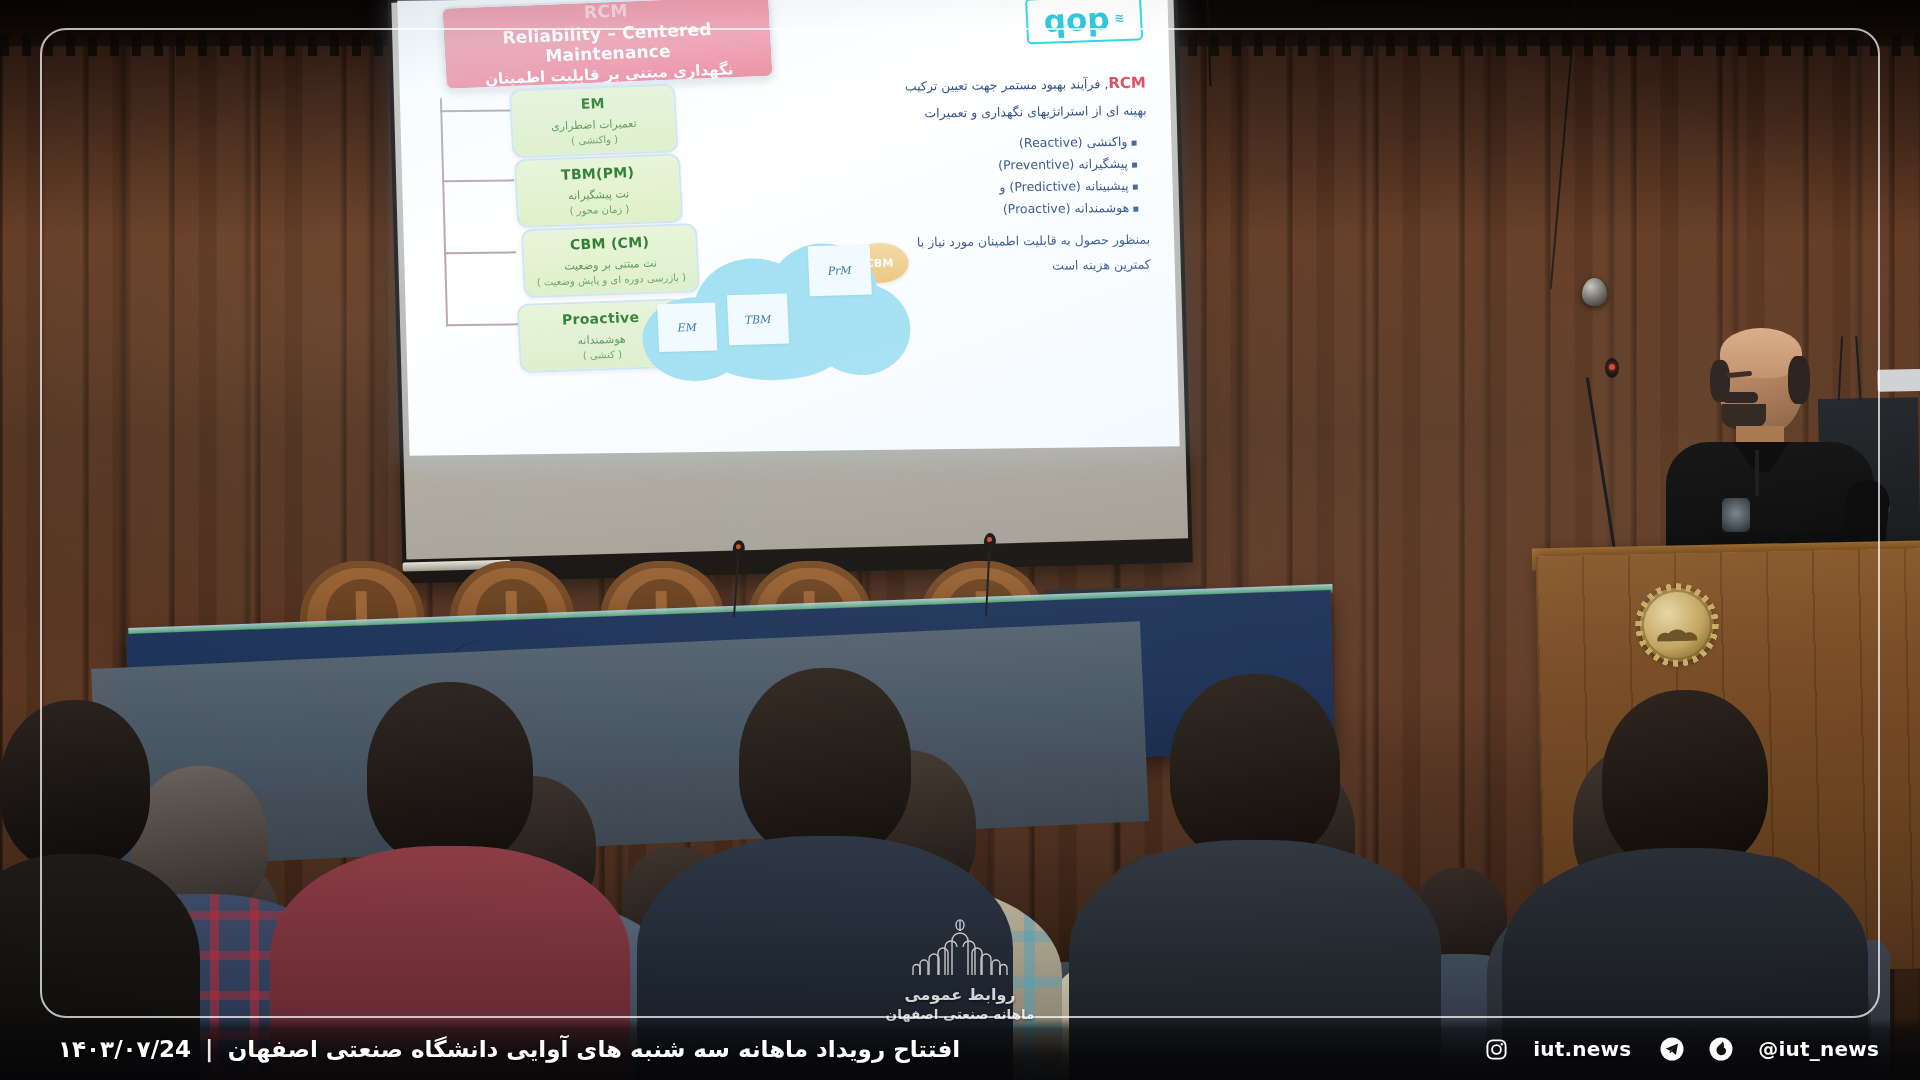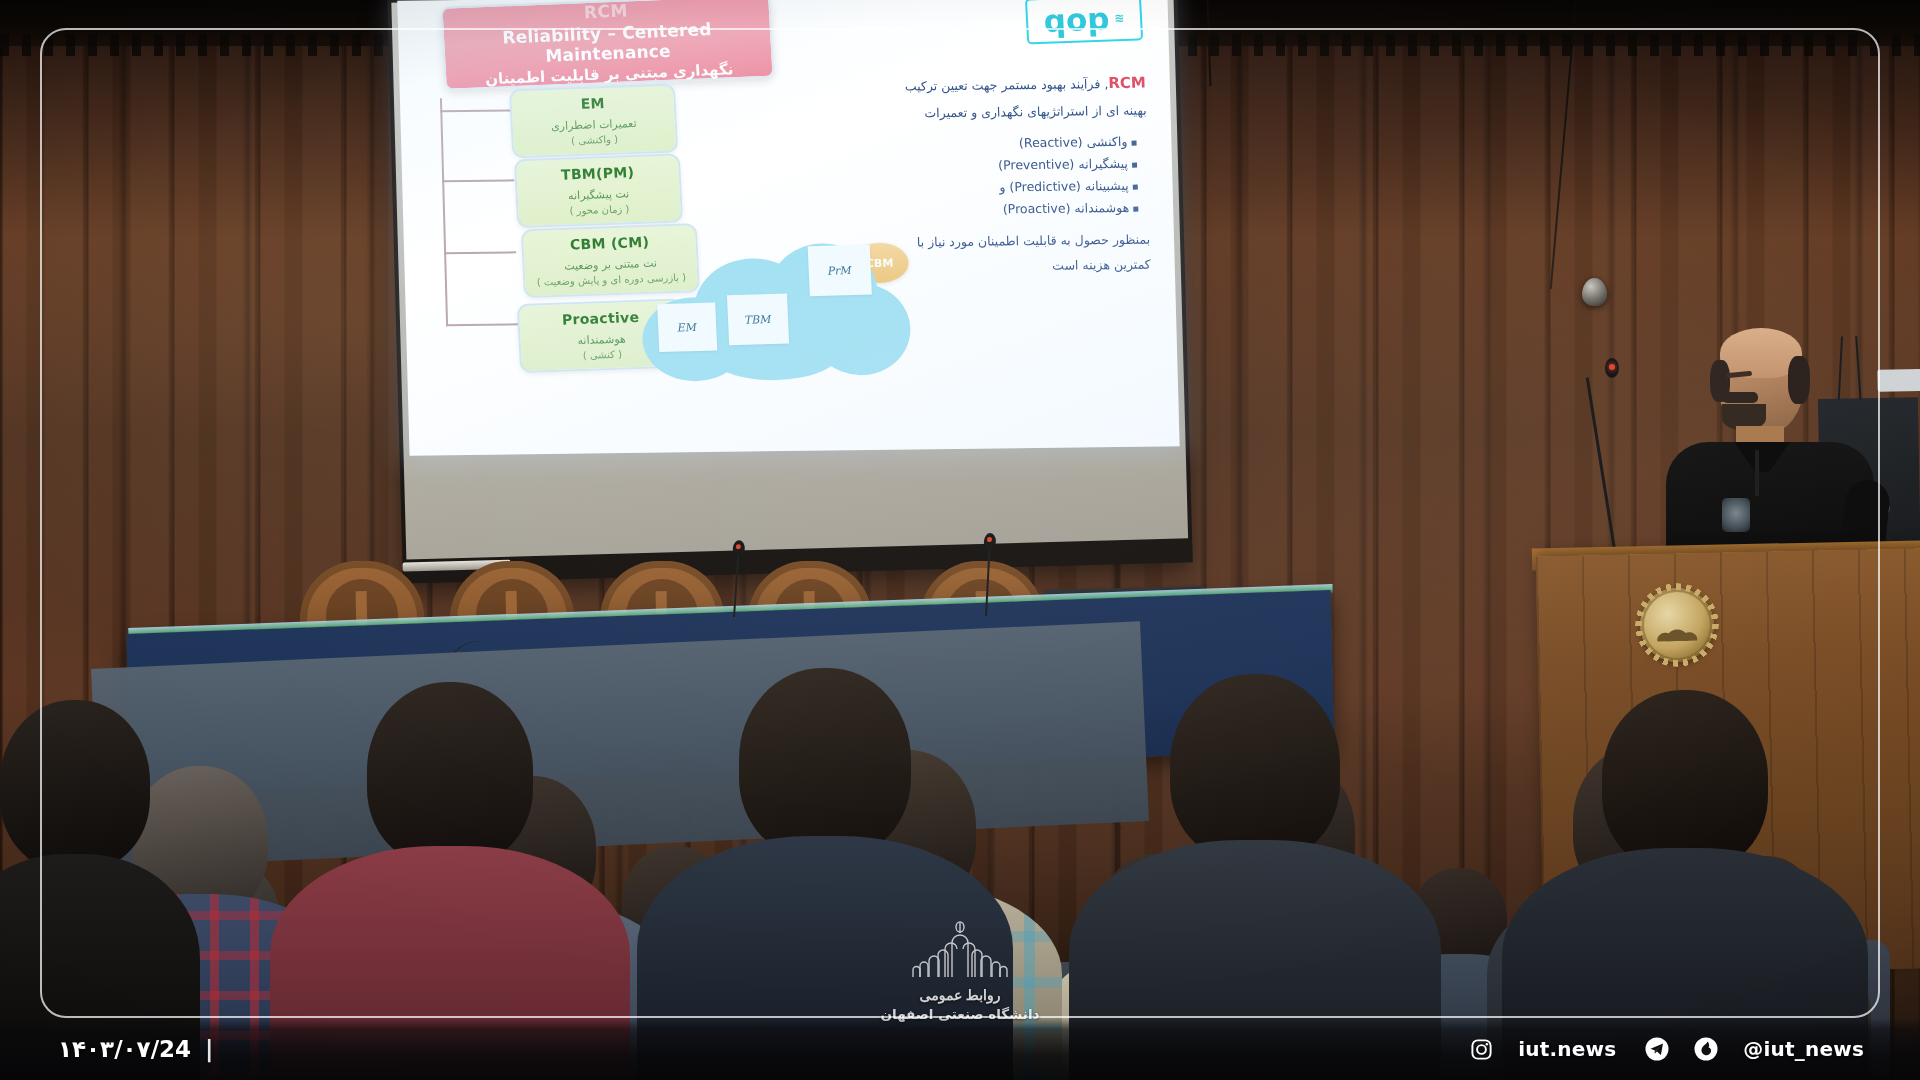--- a/index.html
+++ b/index.html
@@ -379,37 +379,37 @@
     position:absolute; right:auto; left:58px; top:50%; transform:translateY(-50%);
     color:#ffffff; direction:rtl; white-space:nowrap;
     font-size:23px; font-weight:bold; letter-spacing:.2px;
     text-shadow:0 1px 3px rgba(0,0,0,.9);
     display:flex; align-items:center; gap:14px;
   }
   .footer-caption .sep{ color:#ffffff; opacity:.9; font-weight:bold; }
   .footer-caption .date{ font-size:23px; font-weight:bold; }
 
   .socials{
-    position:absolute; right:52px; top:50%; transform:translateY(-50%);
+    position:absolute; right:37px; top:50%; transform:translateY(-50%);
     display:flex; align-items:center; gap:25px; direction:ltr;
     color:#fff; font-size:20px; font-weight:bold;
     text-shadow:0 1px 3px rgba(0,0,0,.9);
   }
   .socials .handle{ margin-right:4px; letter-spacing:.2px;}
   .ic{ display:inline-flex; align-items:center; justify-content:center; }
   .ic svg{ display:block; }
 
   
   .watermark{
     position:absolute; left:50%; transform:translateX(-50%);
     bottom:58px; width:260px; text-align:center; color:#ffffff;
     opacity:.80; direction:rtl; pointer-events:none;
   }
   .watermark .wm-logo{ margin:0 auto 4px; width:110px; height:62px; opacity:.92; }
-  .watermark .wm-l1{ font-size:14px; font-weight:bold; letter-spacing:5px; text-shadow:0 1px 3px rgba(0,0,0,.8);font-family:Liberation Serif, serif;}
+  .watermark .wm-l1{ font-size:16px; font-weight:bold; letter-spacing:5px; text-shadow:0 1px 3px rgba(0,0,0,.8);}
   .watermark .wm-l2{ font-size:13.5px; font-weight:bold; letter-spacing:.5px; margin-top:2px; text-shadow:0 1px 3px rgba(0,0,0,.8);}
 
   
   .grade{
     position:absolute; inset:0; pointer-events:none;
     background:
       radial-gradient(ellipse 78% 70% at 50% 44%, rgba(255,255,255,.05), transparent 72%),
       radial-gradient(ellipse 120% 95% at 50% 52%, transparent 52%, rgba(0,0,0,.40) 100%);
   }
 </style>
@@ -655,26 +655,27 @@
       <path d="M33 60 V38 a5 5 0 0 1 10 0 V60"></path>
       <path d="M77 60 V38 a5 5 0 0 0 -10 0 V60"></path>
       <path d="M24 60 V44 a5 5 0 0 1 10 0 V60"></path>
       <path d="M86 60 V44 a5 5 0 0 0 -10 0 V60"></path>
       <path d="M15 60 V49 a4 4 0 0 1 8 0 V60"></path>
       <path d="M95 60 V49 a4 4 0 0 0 -8 0 V60"></path>
       <path d="M8 60 V53 a3.5 3.5 0 0 1 7 0 V60"></path>
       <path d="M102 60 V53 a3.5 3.5 0 0 0 -7 0 V60"></path>
     </svg>
     <div class="wm-l1">روابط عمومی</div>
-    <div class="wm-l2">دانشگاه صنعتی اصفهان</div>
+    <div class="wm-l2">ماهانه صنعتی اصفهان</div>
   </div>
 
   <div class="footer">
 
     <div class="footer-caption">
+      <span>افتتاح رویداد ماهانه سه شنبه های آوایی دانشگاه صنعتی اصفهان</span>
       <span class="sep">|</span>
       <span class="date">۱۴۰۳/۰۷/24</span>
     </div>
 
     <div class="socials">
 
       <span class="ic">
         <svg width="23" height="23" viewBox="0 0 24 24" fill="none" stroke="#fff" stroke-width="2">
           <rect x="2.5" y="2.5" width="19" height="19" rx="5.5"></rect>
           <circle cx="12" cy="12" r="4.6"></circle>

